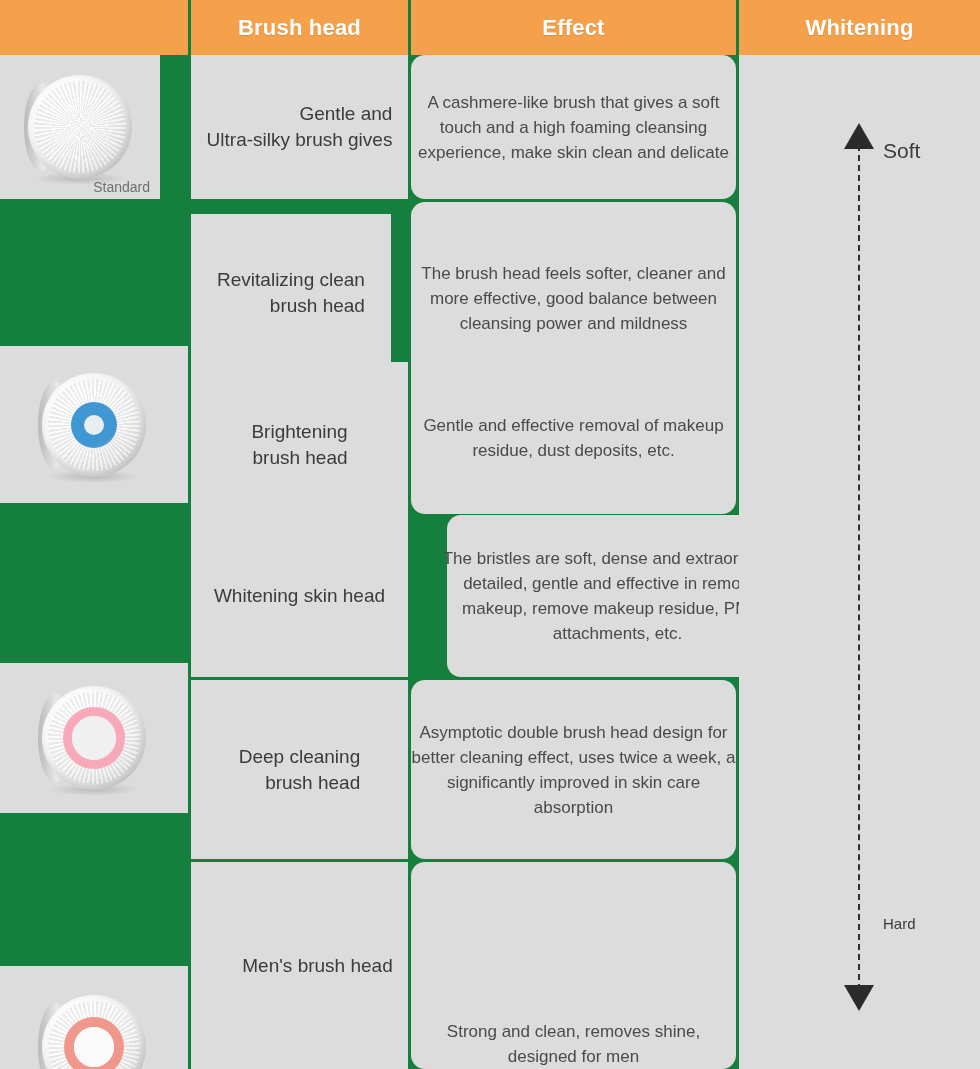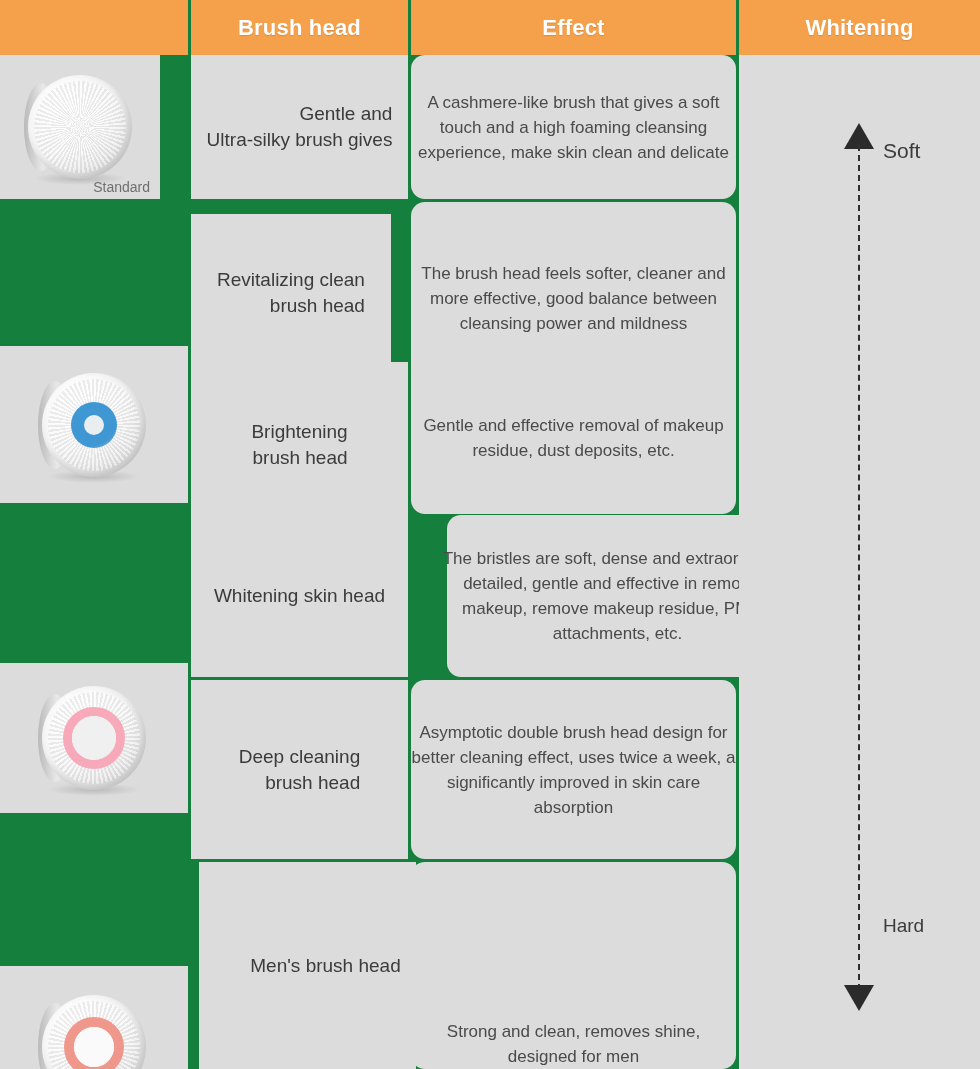--- a/index.html
+++ b/index.html
@@ -44,21 +44,21 @@
   .softcol{position:absolute;left:739px;top:0;width:241px;height:1014px;background:#dcdcdc;}
   .dash{position:absolute;left:119px;top:90px;width:0;height:845px;
         border-left:2px dashed #2f2f2f;}
   .tri-up{position:absolute;left:105px;top:68px;width:0;height:0;
           border-left:15px solid transparent;border-right:15px solid transparent;
           border-bottom:26px solid #2b2b2b;}
   .tri-dn{position:absolute;left:105px;top:930px;width:0;height:0;
           border-left:15px solid transparent;border-right:15px solid transparent;
           border-top:26px solid #2b2b2b;}
   .soft-lbl{position:absolute;left:144px;top:84px;font-size:21px;color:#3b3b3b;}
-  .hard-lbl{position:absolute;left:144px;top:860px;font-size:19px;color:#3b3b3b;}
+  .hard-lbl{position:absolute;left:144px;top:860px;font-size:15px;color:#3b3b3b;}
 
   
   .brush{position:relative;width:112px;height:112px;}
   .brush .shadow{position:absolute;left:10px;bottom:-2px;width:92px;height:13px;border-radius:50%;
                  background:radial-gradient(ellipse at center,rgba(120,120,120,.35) 0%,rgba(120,120,120,0) 70%);}
   .brush .body-disc{position:absolute;left:4px;top:4px;width:104px;height:104px;border-radius:50%;
         background:radial-gradient(circle at 34% 28%,#ffffff 0%,#f4f4f4 48%,#d9d9d9 82%,#c2c2c2 100%);
         box-shadow:inset -4px -4px 9px rgba(0,0,0,.12);}
   .brush .rim{position:absolute;left:0px;top:12px;width:34px;height:88px;border-radius:50%;
         background:linear-gradient(90deg,#b9b9b9 0%,#e8e8e8 55%,#d2d2d2 100%);}
@@ -154,21 +154,21 @@
           <div class="name-txt">
             <div>Whitening skin head</div>
           </div>
         </div>
         <div class="cell namecell" style="left: 0px; width: 217px; top: 625px; height: 179px;">
           <div class="name-txt">
             <div>Deep cleaning</div>
             <div>brush head</div>
           </div>
         </div>
-        <div class="cell namecell" style="left: 8px; width: 217px; top: 807px; height: 207px; padding-left: 36px;">
+        <div class="cell namecell" style="left: 0px; width: 217px; top: 807px; height: 207px; padding-left: 36px;">
           <div class="name-txt">
             <div>Men's brush head</div>
           </div>
         </div>
       </div>
 
     <div class="col-eff" id="col-eff">
         <div class="cell effcell" style="left: 0px; width: 325px; top: 0px; height: 144px;">
           <div class="eff-txt">A cashmere-like brush that gives a soft touch and a high foaming cleansing experience, make skin clean and delicate</div>
         </div>

